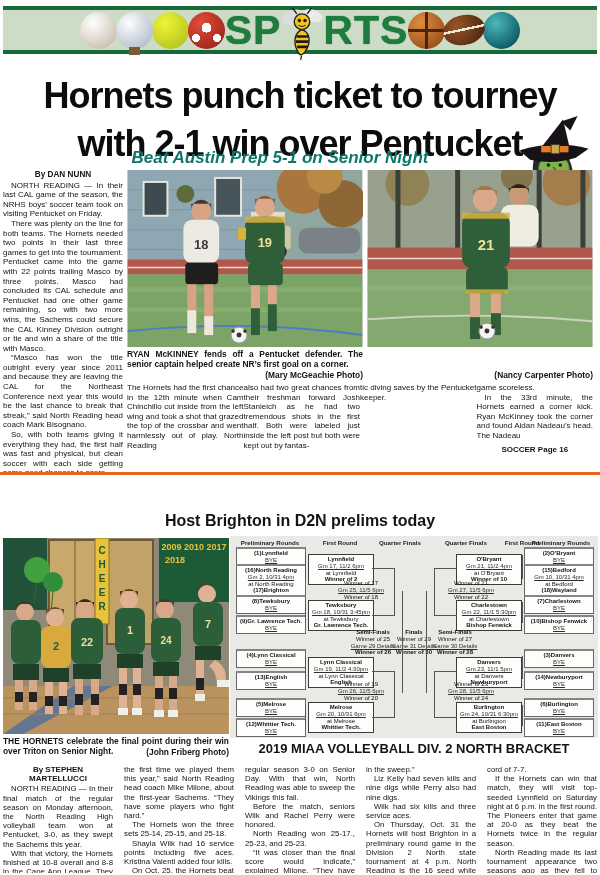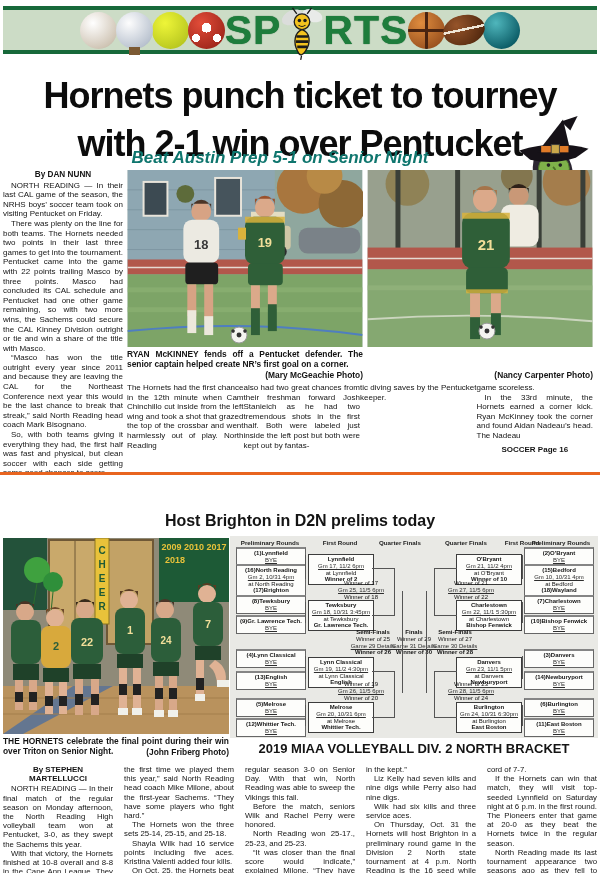--- a/index.html
+++ b/index.html
@@ -566,21 +566,21 @@
       <p>Shayla Wilk had 16 service points including five aces. Kristina Valenti added four kills.</p>
       <p>On Oct. 25, the Hornets beat Triton in their final home match of the</p>
     </div>
     <div class="bcol">
       <p class="noind">regular season 3-0 on Senior Day. With that win, North Reading was able to sweep the Vikings this fall.</p>
       <p>Before the match, seniors Wilk and Rachel Perry were honored.</p>
       <p>North Reading won 25-17., 25-23, and 25-23.</p>
       <p>“It was closer than the final score would indicate,” explained Milone. “They have one outstanding player (Mia Berardino) who they run their offense through and she kept them</p>
     </div>
     <div class="bcol">
-      <p class="noind">in the kept.”</p>
+      <p class="noind">in the sweep.”</p>
       <p>Liz Kelly had seven kills and nine digs while Perry also had nine digs.</p>
       <p>Wilk had six kills and three service aces.</p>
       <p>On Thursday, Oct. 31 the Hornets will host Brighton in a preliminary round game in the Division 2 North state tournament at 4 p.m. North Reading is the 16 seed while Brighton is the 17 seed with a re-</p>
     </div>
     <div class="bcol">
       <p class="noind">cord of 7-7.</p>
       <p>If the Hornets can win that match, they will visit top-seeded Lynnfield on Saturday night at 6 p.m. in the first round. The Pioneers enter that game at 20-0 as they beat the Hornets twice in the regular season.</p>
       <p>North Reading made its last tournament appearance two seasons ago as they fell to Arlington Catholic in the opening round.</p>
     </div>
   </div>

